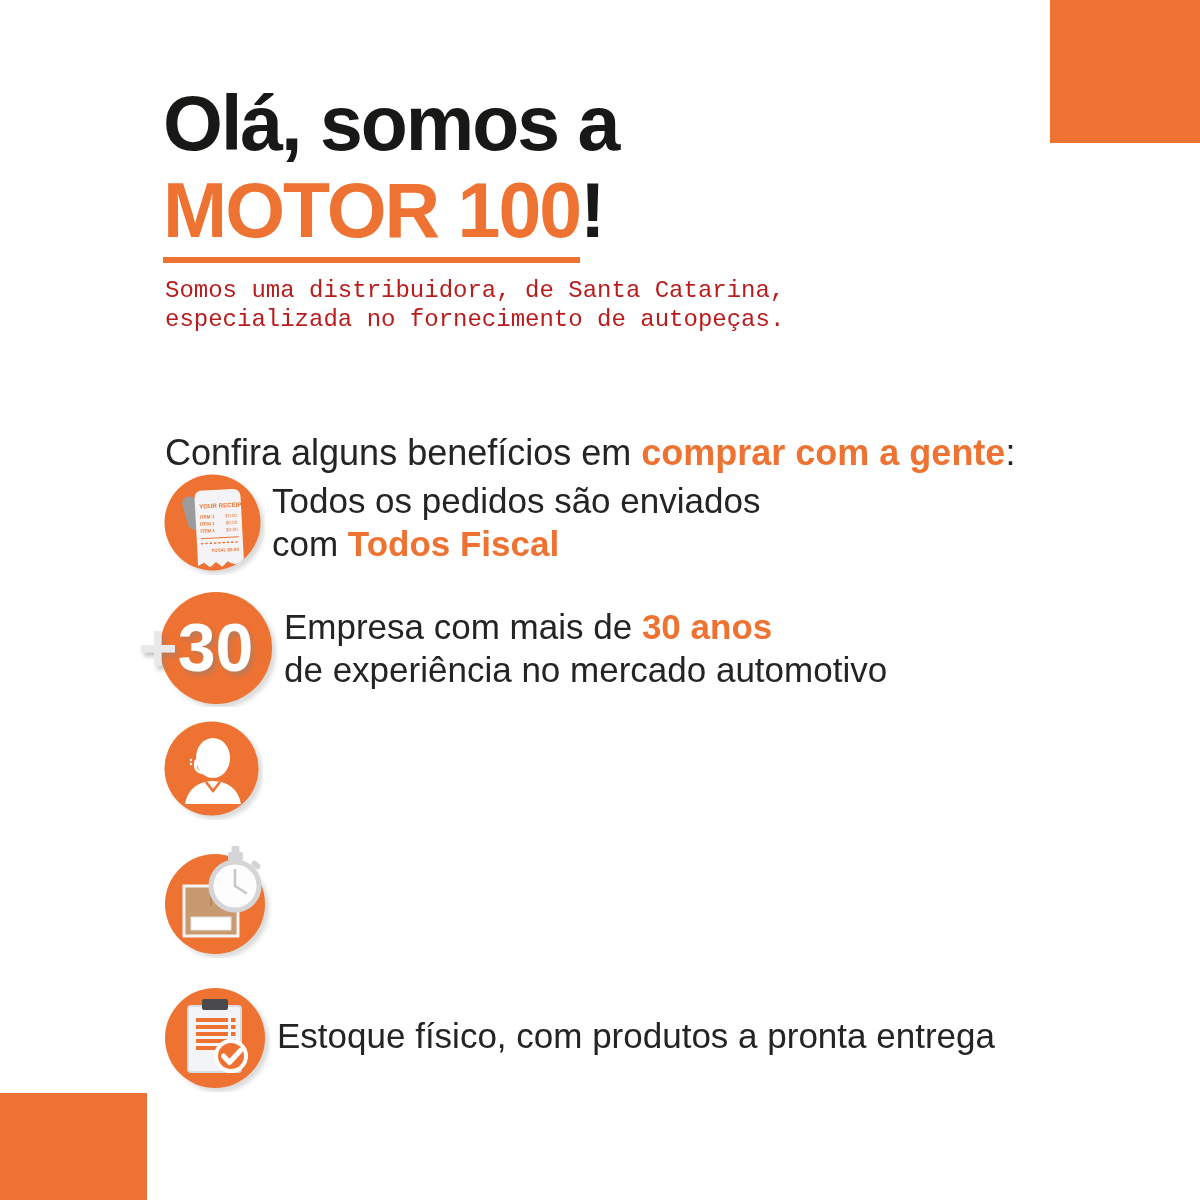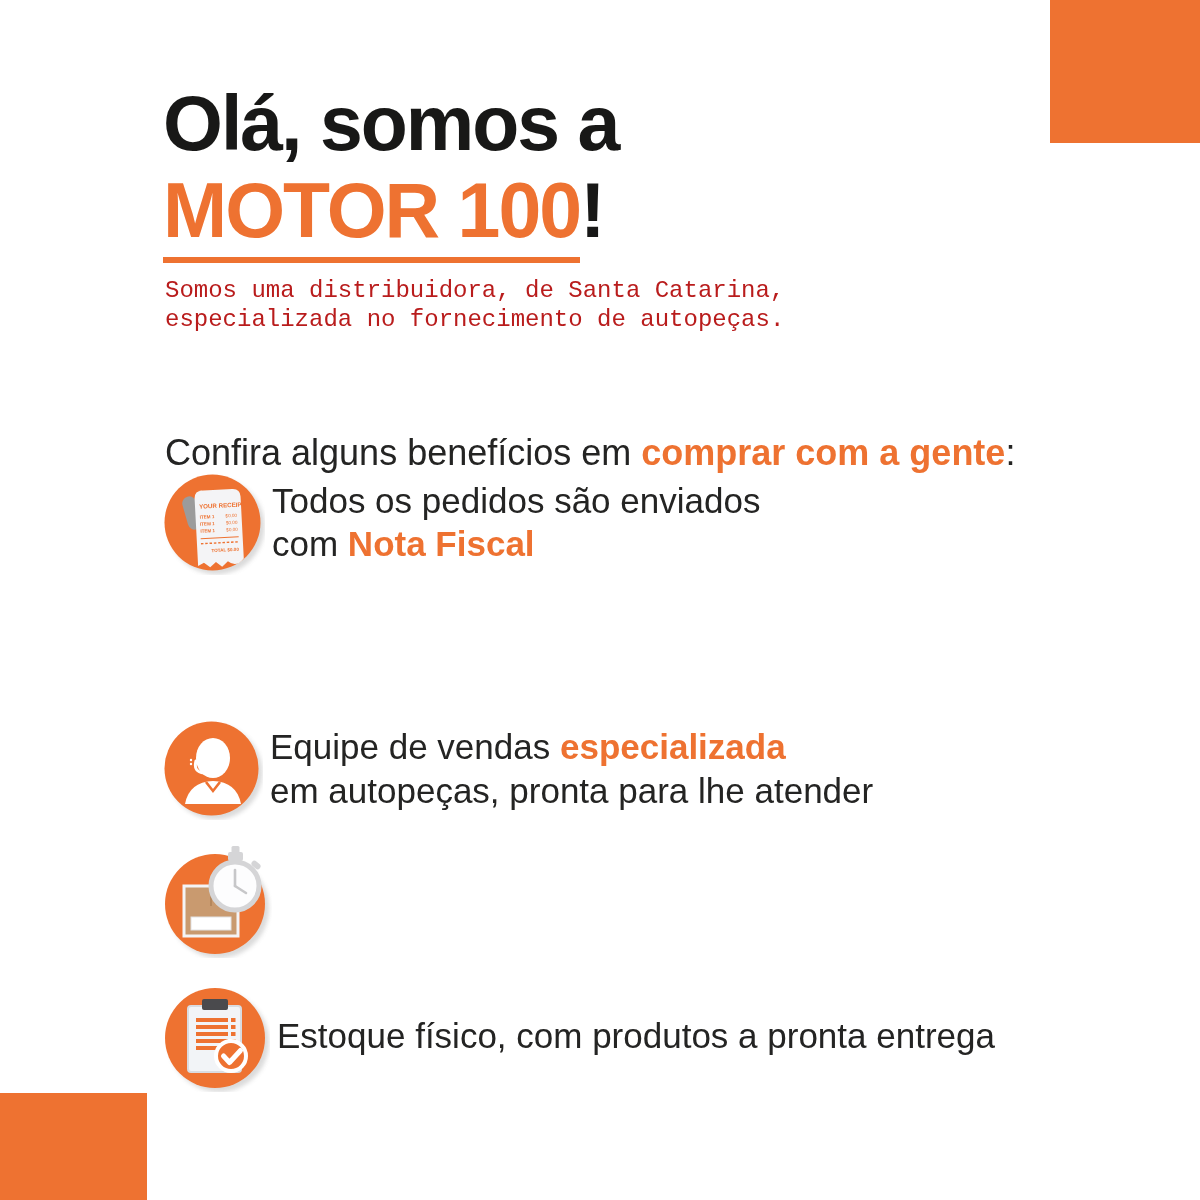--- a/index.html
+++ b/index.html
@@ -72,41 +72,47 @@
           <text x="66" y="55" font-size="4.6" class="fill-accent">$0.00</text>
           <text x="40" y="62" font-size="4.6" font-weight="bold" class="fill-accent">ITEM 1</text>
           <text x="66" y="62" font-size="4.6" class="fill-accent">$0.00</text>
           <line x1="40" y1="68" x2="78" y2="68" class="stroke-accent" stroke-width="1"></line>
           <line x1="40" y1="73" x2="78" y2="73" class="stroke-accent" stroke-width="1.4" stroke-dasharray="2.5,1.8"></line>
           <text x="50" y="82" font-size="4.6" font-weight="bold" class="fill-accent">TOTAL $0.00</text>
         </g>
       </svg>
     </span>
     <div class="btext"><span class="seg">Todos os pedidos são enviados
-com </span><span class="seg hl">Nota Fiscal</span><span class="seg"></span></div>
+com </span><span class="seg hl">Todos Fiscal</span><span class="seg"></span></div>
   </div>
 
   <div class="row row-2">
+    <span class="icon">
+      <svg class="badge-svg" width="142" height="118" viewBox="0 0 142 118">
+        <circle class="fill-accent icon-bg" cx="80" cy="59" r="56"></circle>
+        <text class="badge-text" x="2" y="82" font-size="68"><tspan fill="#e9e9ec">+</tspan><tspan fill="#ffffff">30</tspan></text>
+      </svg>
+    </span>
+    <div class="btext" style="margin-left:6px"><span class="seg">Empresa com mais de </span><span class="seg hl">30 anos</span><span class="seg">
+de experiência no mercado automotivo</span></div>
   </div>
 
   <div class="row row-3">
     <span class="icon">
       <svg width="103" height="103" viewBox="0 0 103 103">
         <circle class="fill-accent icon-bg" cx="51.5" cy="51.5" r="47"></circle>
         <ellipse cx="53" cy="41" rx="17" ry="20" fill="#ffffff"></ellipse>
         <path d="M25,87 q4,-22 28,-23 q24,1 28,23 z" fill="#ffffff"></path>
         <path d="M46,65 l7,9 l7,-9" class="stroke-accent" stroke-width="2.6" fill="none"></path>
         <path d="M36,44 q-3,11 8,12 h5" stroke="#ffffff" stroke-width="3" fill="none" stroke-linecap="round"></path>
         <rect x="48" y="53.5" width="7" height="5" rx="2.5" fill="#ffffff"></rect>
         <circle cx="31" cy="43" r="1.2" fill="#ffffff"></circle>
         <circle cx="31" cy="47" r="1.2" fill="#ffffff"></circle>
       </svg>
     </span>
-    <div class="btext"><span class="seg">Equipe de vendas </span><span class="seg hl">especializada</span><span class="seg">
-em autopeças, pronta para lhe atender</span></div>
   </div>
 
   <div class="row row-4">
     <span class="icon">
       <svg width="112" height="116" viewBox="0 0 112 116">
         <circle class="fill-accent icon-bg" cx="55" cy="62" r="50"></circle>
         <rect x="24" y="44" width="54" height="50" fill="#c99a6f" stroke="#f4f4f6" stroke-width="3"></rect>
         <line x1="51" y1="44" x2="51" y2="64" stroke="#b5875c" stroke-width="2"></line>
         <rect x="31" y="75" width="40" height="13" fill="#ffffff" stroke="#e2e2e4" stroke-width="1"></rect>
         <rect x="68" y="10" width="15" height="9" rx="2" fill="#d5d5d7"></rect>

